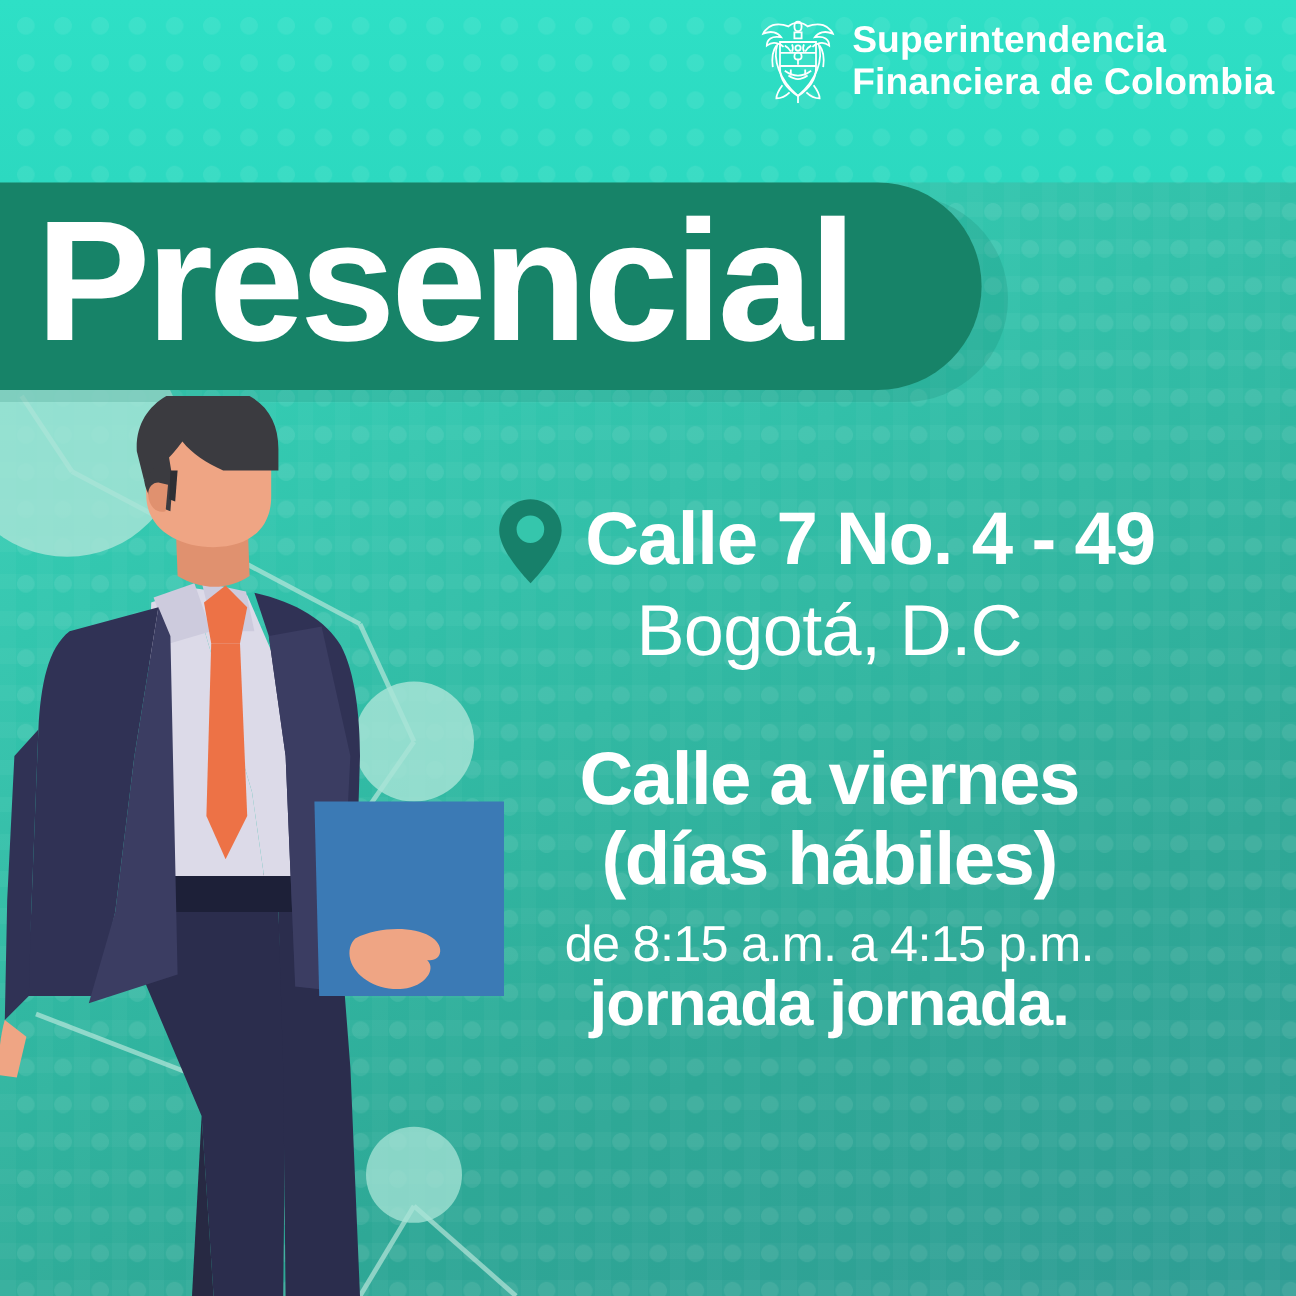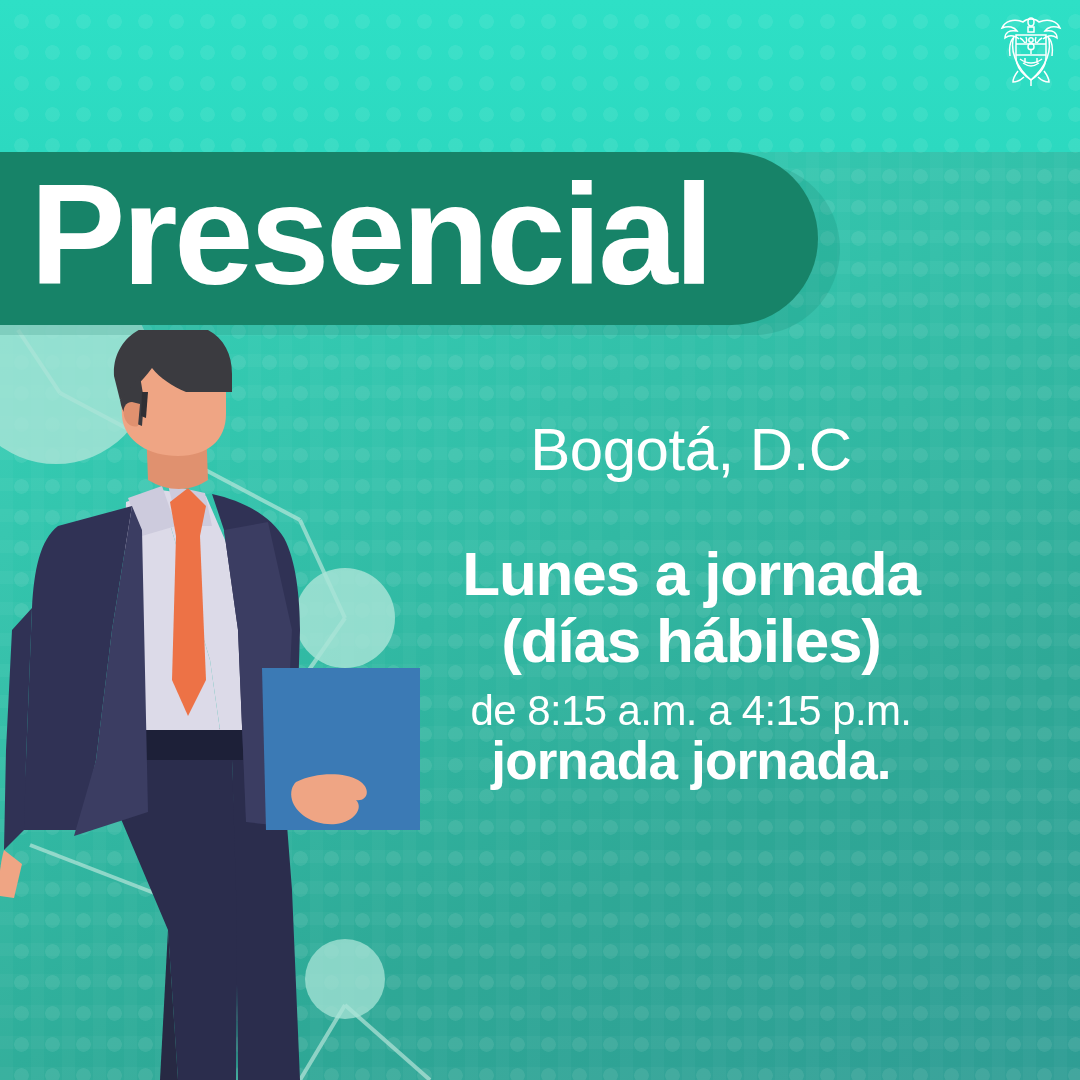--- a/index.html
+++ b/index.html
@@ -206,20 +206,24 @@
         <path d="M20 45c4 3 8 4 11 4s7-1 11-4"></path>
         <path d="M23 49c3 2 5 3 8 3s5-1 8-3"></path>
         <line x1="25" y1="44" x2="25" y2="49"></line>
         <line x1="37" y1="44" x2="37" y2="49"></line>
 
         <path d="M18 57c-3 4-5 8-5 11 4 0 8-2 11-5"></path>
         <path d="M44 57c3 4 5 8 5 11-4 0-8-2-11-5"></path>
         <path d="M31 66v6"></path>
       </g>
     </svg>
+    <div class="logo-text">
+      <div>Superintendencia</div>
+      <div>Financiera de Colombia</div>
+    </div>
   </div>
 
   <div class="banner-shadow"></div>
   <div class="banner">
     <div class="banner-title">Presencial</div>
   </div>
 
   <svg class="person" viewBox="0 0 420 750">
 
     <g>
@@ -259,25 +263,32 @@
 
     <path d="M142 62 L148 62 L146 88 L141 86 Z" fill="#2f2f34"></path>
 
     <path d="M262 338 L420 338 L420 500 L266 500 Z" fill="#3b7ab5"></path>
 
     <path d="M296 452 C316 442 344 442 358 450 C372 458 368 472 356 470 C364 478 354 492 336 494 C314 496 296 484 292 470 C290 462 292 456 296 452 Z" fill="#efa584"></path>
   </svg>
 
   <div class="info">
 
+    <div class="addr-line1">
+      <svg class="pin" width="56" height="74" viewBox="0 0 56 74">
+        <path d="M28 2 C13.6 2 2 13.6 2 28 C2 46 28 72 28 72 C28 72 54 46 54 28 C54 13.6 42.4 2 28 2 Z" fill="#17806a"></path>
+        <circle cx="28" cy="27" r="11.5" fill="#35c6ac"></circle>
+      </svg>
+      <span>Calle 7 No. 4 - 49</span>
+    </div>
 
     <div class="addr-line2">Bogotá, D.C</div>
 
     <div class="sched">
-      <div class="sched-days">Lunes a jornada</div>
+      <div class="sched-days">Calle a viernes</div>
       <div class="sched-days">(días hábiles)</div>
       <div class="sched-hours">de 8:15 a.m. a 4:15 p.m.</div>
       <div class="sched-cont">jornada jornada.</div>
     </div>
 
   </div>
 
 </div>
 
 </body></html>

